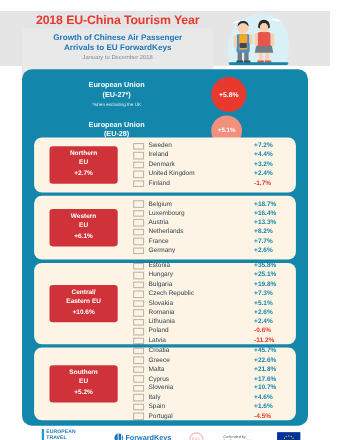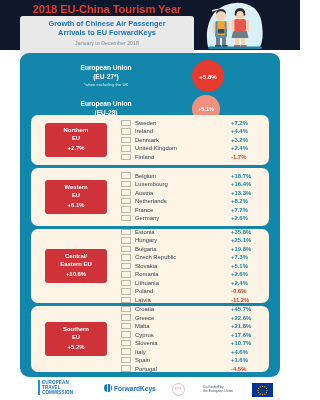--- a/index.html
+++ b/index.html
@@ -12,21 +12,22 @@
   #poster {
     position: relative;
     width: 300px; height: 400px;
     background: #ffffff;
   }
 
   
   #header {
     position: relative;
     height: 50px;
-    background: #0f172a;
+    background: #e5e5e5;
+    margin-top: 10px;
   }
   #title {
     position: absolute;
     left: 14px; top: 3px;
     width: 186px;
     text-align: center;
     font-size: 11.2px;
     font-weight: bold;
     color: #e8392e;
     letter-spacing: -0.1px;

